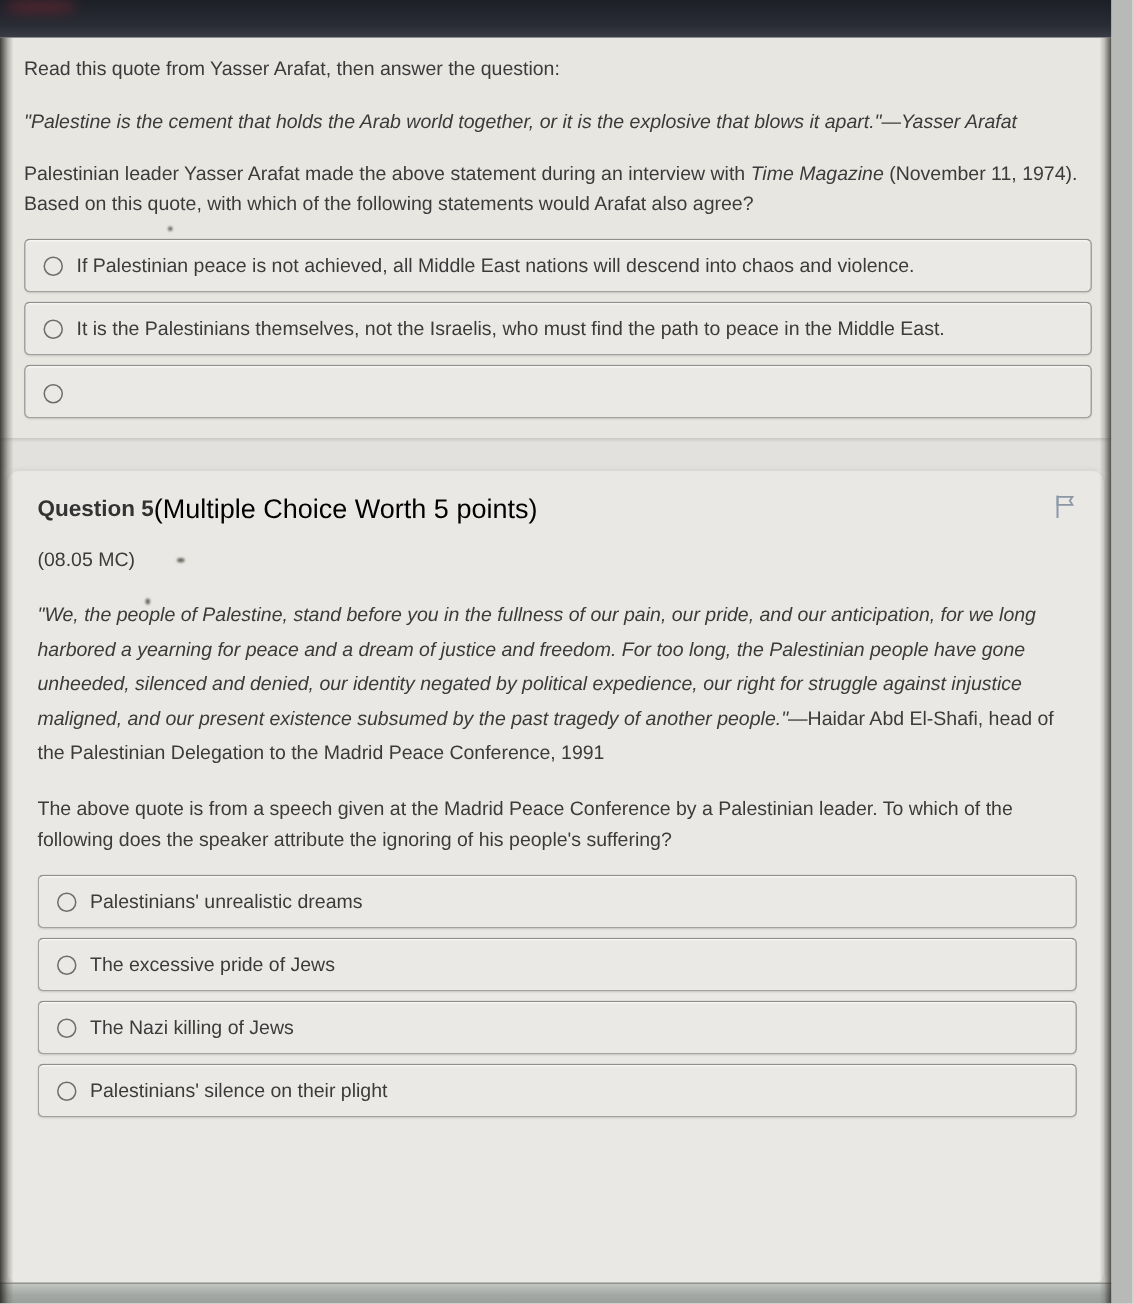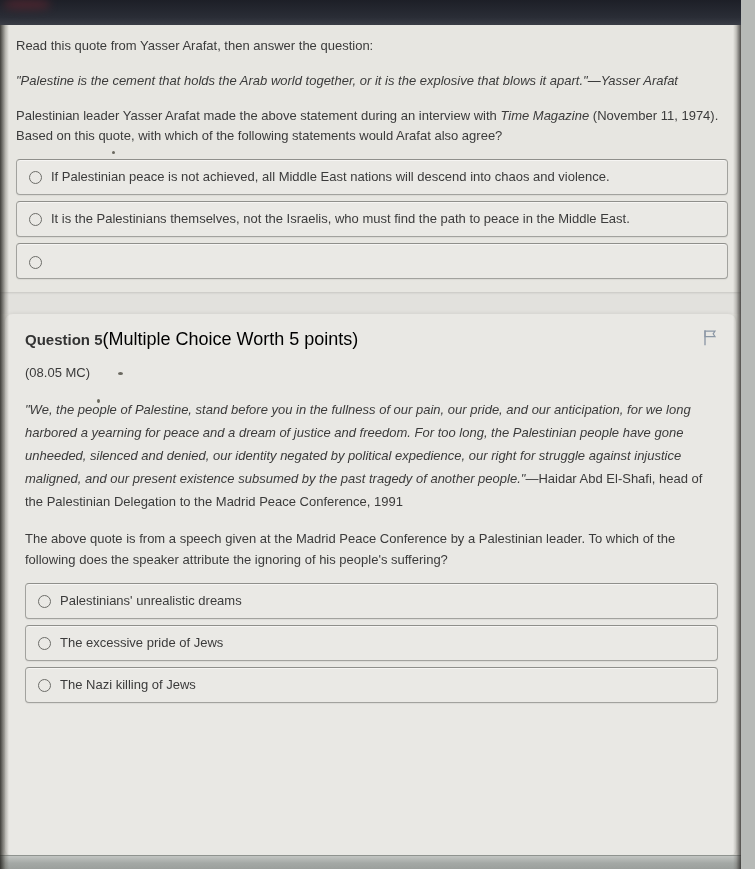--- a/index.html
+++ b/index.html
@@ -167,20 +167,24 @@
         <span class="option-label">Palestinians' unrealistic dreams</span>
       </div>
       <div class="option">
         <span class="radio"></span>
         <span class="option-label">The excessive pride of Jews</span>
       </div>
       <div class="option">
         <span class="radio"></span>
         <span class="option-label">The Nazi killing of Jews</span>
       </div>
+      <div class="option">
+        <span class="radio"></span>
+        <span class="option-label">Palestinians' silence on their plight</span>
+      </div>
     </div>
   </div>
 
   <div class="bottom-strip"></div>
 
   <div class="edge-left"></div>
   <div class="edge-right"></div>
   <div class="speck s1"></div>
   <div class="speck s2"></div>
   <div class="speck s3"></div>

